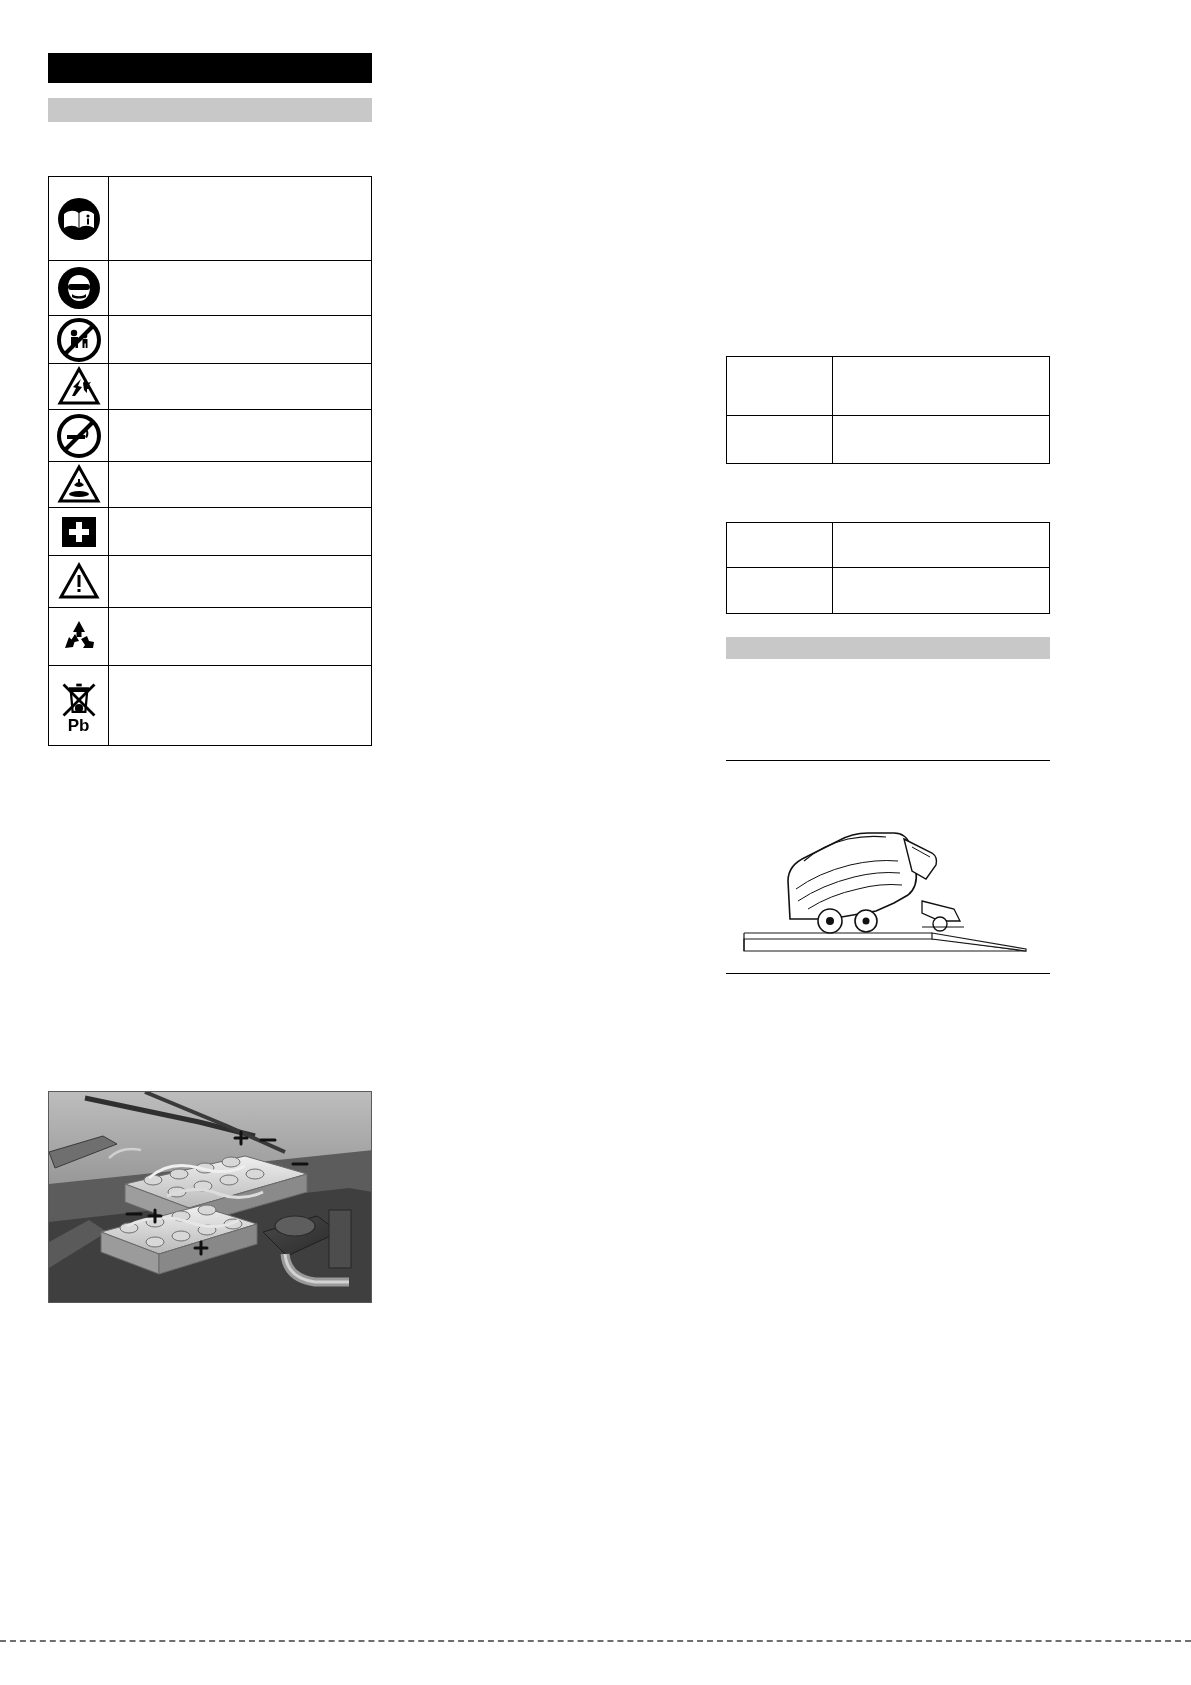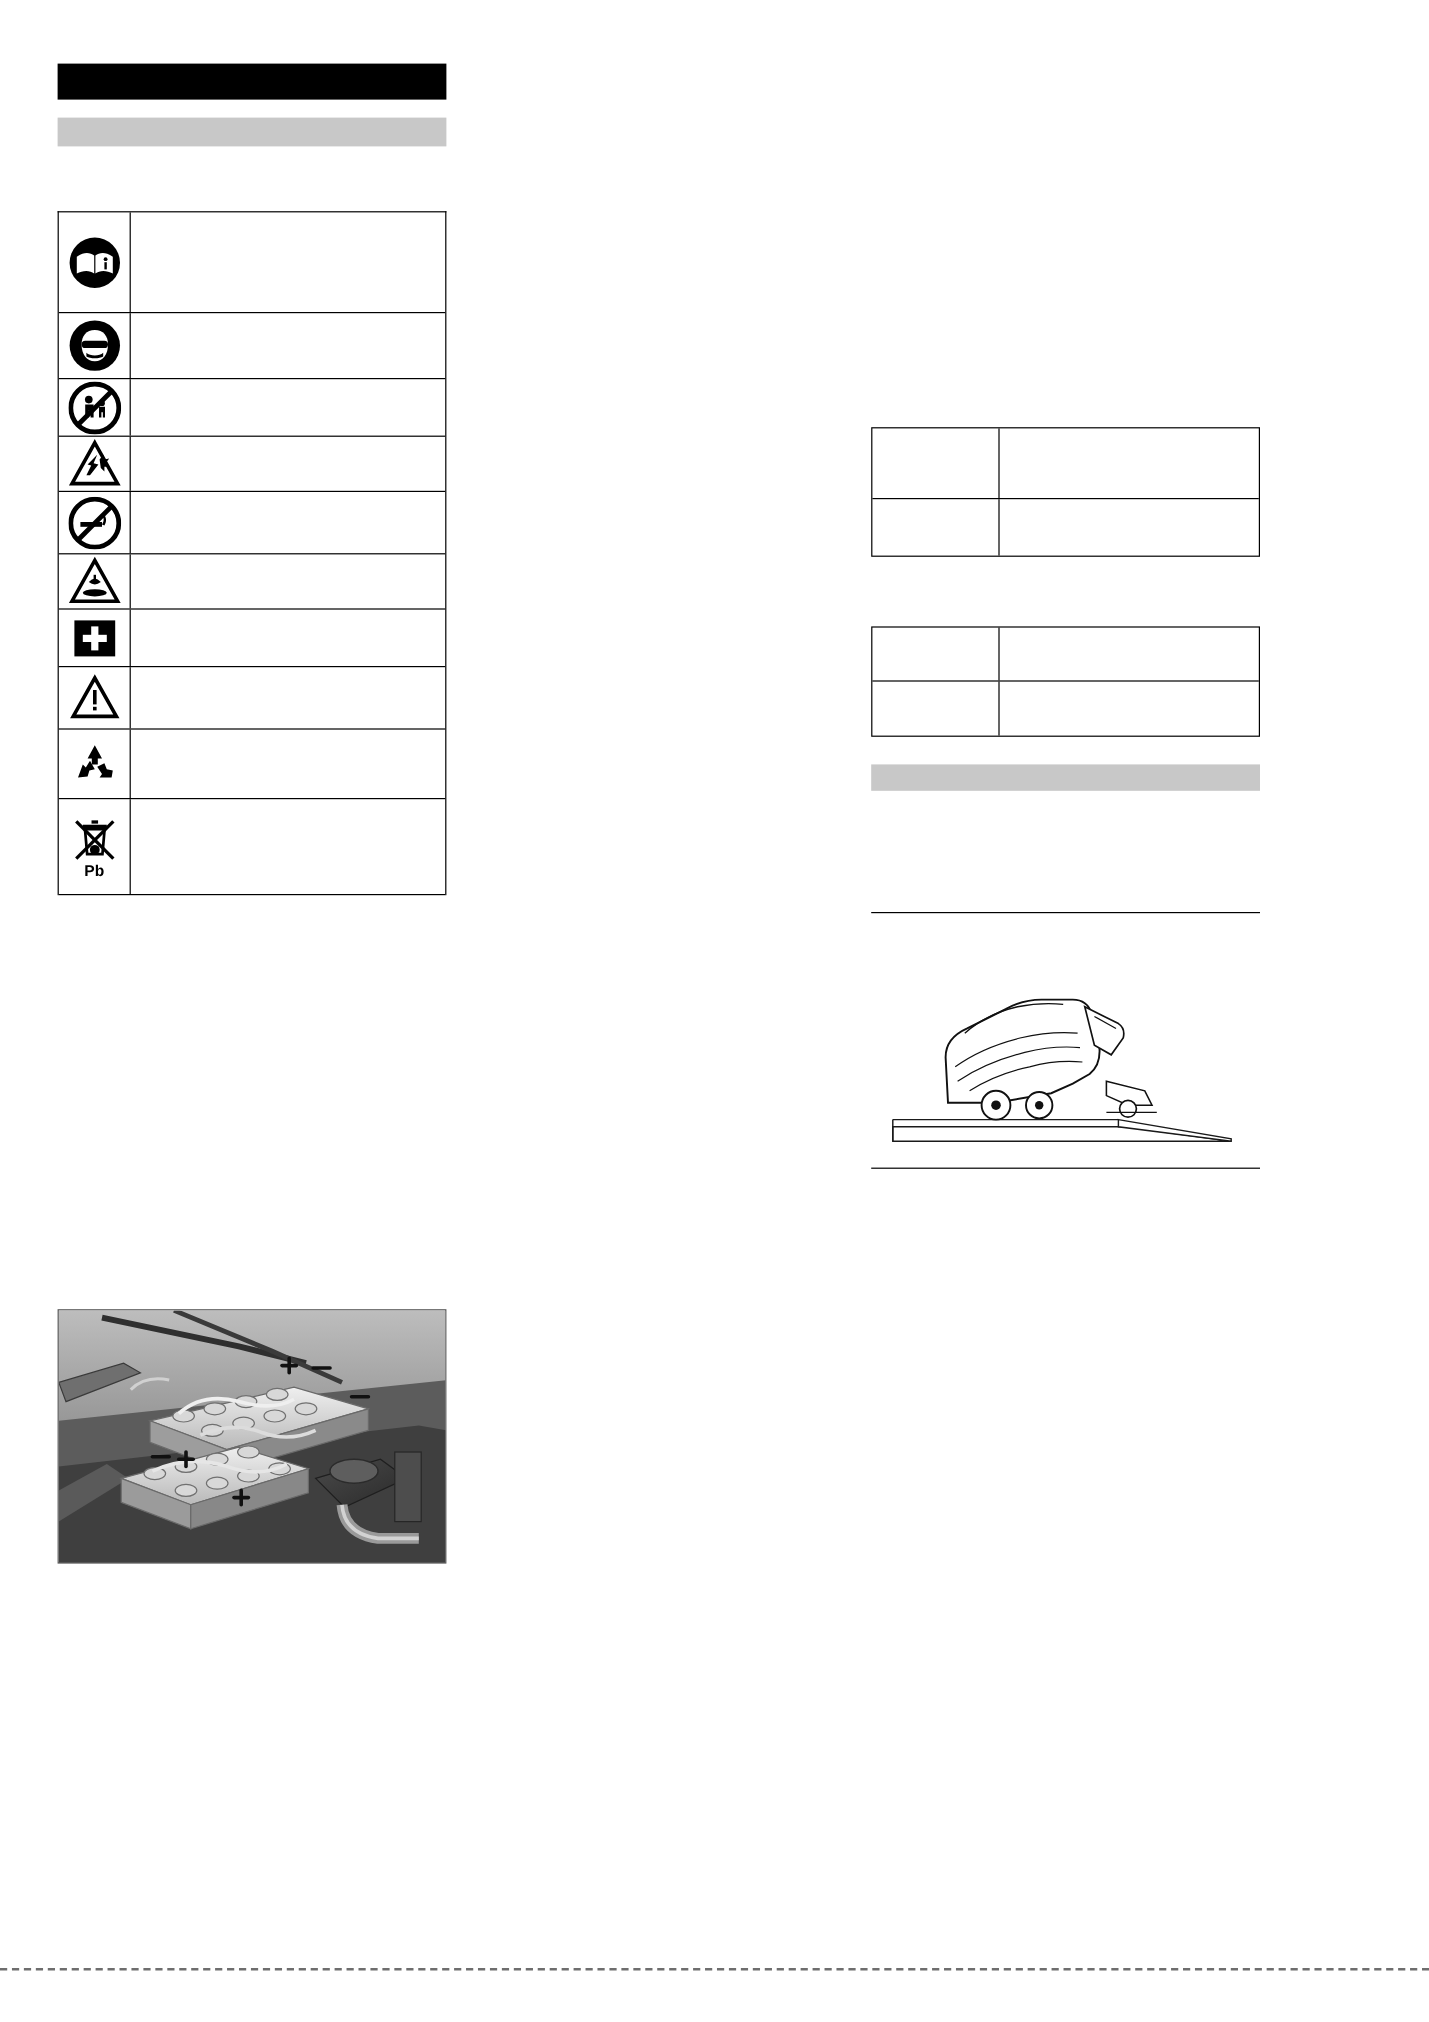--- a/index.html
+++ b/index.html
@@ -291,21 +291,21 @@
       <div class="symbol-cell">
         <div style="display:flex;flex-direction:column;align-items:center;">
           <svg style="width:40px;height:42px;display:block;" viewBox="0 0 44 46" aria-hidden="true">
             <path d="M13 13 L31 13 L29 36 L15 36 Z" fill="none" stroke="#000" stroke-width="2.5"></path>
             <rect x="11" y="9" width="22" height="3" fill="#000"></rect>
             <rect x="19" y="5" width="6" height="3" fill="#000"></rect>
             <line x1="5" y1="6" x2="39" y2="40" stroke="#000" stroke-width="3"></line>
             <line x1="39" y1="6" x2="5" y2="40" stroke="#000" stroke-width="3"></line>
             <circle cx="22" cy="32" r="4.5" fill="#000"></circle>
           </svg>
-          <div style="font-size:13px;font-weight:bold;line-height:13px;margin-top:-2px;">Pb</div>
+          <div style="font-size:17px;font-weight:bold;line-height:13px;margin-top:-2px;">Pb</div>
         </div>
       </div>
       <div class="symbol-text"></div>
     </div>
   </div>
 
   <div class="mini-table" id="mini-table-1">
     <div class="mini-row mr-h-58">
       <div class="mini-key"></div>
       <div class="mini-val"></div>

